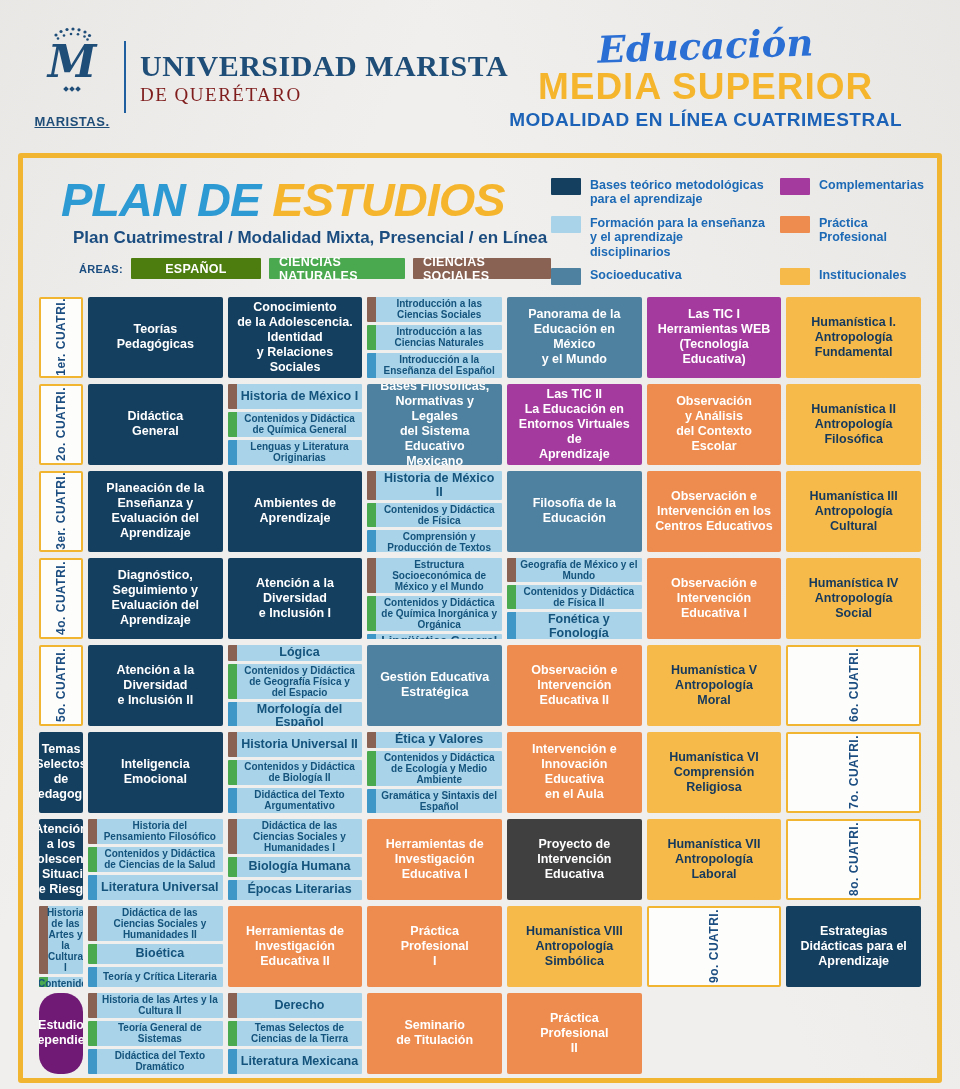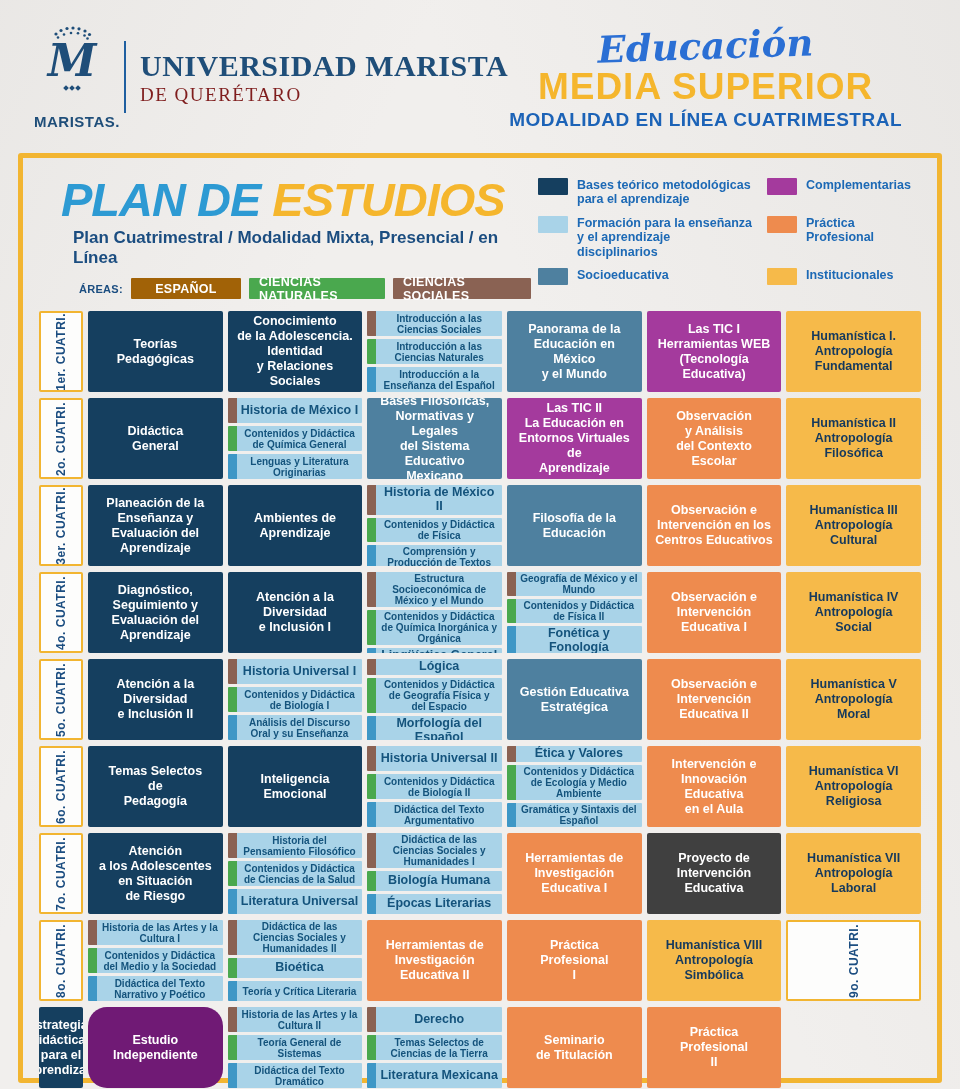--- a/index.html
+++ b/index.html
@@ -13,21 +13,21 @@
     overflow:hidden;
     color:#15395d;
   }
   
   .top {
     height:148px; display:flex; align-items:center; padding:6px 28px 0 34px;
   }
   .logo-wrap { display:flex; align-items:center; gap:14px; }
   .emblem { width:76px; text-align:center; color:#1f4e79; }
   .emblem svg { display:block; margin:0 auto; }
-  .emblem .brand { font-size:15px; font-weight:bold; letter-spacing:.5px; color:#1f4e79; margin-top:17px; }
+  .emblem .brand { font-size:13px; font-weight:bold; letter-spacing:.5px; color:#1f4e79; margin-top:17px;text-decoration:underline; }
   .vbar { width:2px; height:72px; background:#1f5fa0; }
   .univ-name { line-height:1; }
   .univ-name .l1 { font-family:"Liberation Serif", serif; font-weight:bold; font-size:30px; color:#1f4e79; letter-spacing:.5px; }
   .univ-name .l2 { font-family:"Liberation Serif", serif; font-size:19px; color:#7f1d1d; letter-spacing:1.5px; margin-top:4px; }
   .program { margin-left:auto; text-align:center; padding-right:30px; }
   .program .script { font-family:"DejaVu Serif", serif; font-style:italic; font-weight:bold; font-size:37px; color:#2b6fd4; transform:rotate(-2deg); }
   .program .main { font-size:37px; font-weight:800; letter-spacing:1px; color:#f5b62d; margin-top:-2px; }
   .program .sub { font-size:19px; font-weight:700; letter-spacing:.5px; color:#1c63b7; margin-top:1px; }
   
   .panel {
@@ -125,21 +125,21 @@
 
 <section class="panel">
   <div class="panel-head">
     <div class="titles">
       <div class="big-title">
         <span class="blue">PLAN DE </span><span class="yellow">ESTUDIOS</span>
       </div>
       <div class="subtitle">Plan Cuatrimestral / Modalidad Mixta, Presencial / en Línea</div>
       <div class="areas">
         <span class="areas-label">ÁREAS:</span>
-      <div class="area-badge" style="background: #a16207; width: 110px;">ESPAÑOL</div>
+      <div class="area-badge" style="background: #4d7c0f; width: 130px;">ESPAÑOL</div>
           <div class="area-badge" style="background: rgb(74, 168, 78); width: 136px;">CIENCIAS NATURALES</div>
           <div class="area-badge" style="background: rgb(138, 98, 83); width: 138px;">CIENCIAS SOCIALES</div>
         </div>
     </div>
     <div class="legend">
         <div class="legend-item">
           <span class="sw" style="background: rgb(21, 63, 95);"></span>
           <span class="lbl">Bases teórico metodológicas
 para el aprendizaje</span>
         </div>
@@ -294,31 +294,20 @@
 Antropología
 Social</div>
       <div class="row-label">
         <span>5o. CUATRI.</span>
       </div>
       <div class="cell solid" style="background: rgb(21, 63, 95);">Atención a la
 Diversidad
 e Inclusión II</div>
       <div class="cell stack">
         <div class="stack-item big" style="border-left-color: rgb(138, 98, 83);">
-          <span>Historia Universal I</span>
-        </div>
-        <div class="stack-item" style="border-left-color: rgb(74, 168, 78);">
-          <span>Contenidos y Didáctica de Biología I</span>
-        </div>
-        <div class="stack-item" style="border-left-color: rgb(62, 151, 198);">
-          <span>Análisis del Discurso Oral y su Enseñanza</span>
-        </div>
-      </div>
-      <div class="cell stack">
-        <div class="stack-item big" style="border-left-color: rgb(138, 98, 83);">
           <span>Lógica</span>
         </div>
         <div class="stack-item" style="border-left-color: rgb(74, 168, 78);">
           <span>Contenidos y Didáctica de Geografía Física y del Espacio</span>
         </div>
         <div class="stack-item big" style="border-left-color: rgb(62, 151, 198);">
           <span>Morfología del Español</span>
         </div>
       </div>
       <div class="cell solid" style="background: rgb(78, 128, 159);">Gestión Educativa
@@ -356,21 +345,21 @@
           <span>Contenidos y Didáctica de Ecología y Medio Ambiente</span>
         </div>
         <div class="stack-item" style="border-left-color: rgb(62, 151, 198);">
           <span>Gramática y Sintaxis del Español</span>
         </div>
       </div>
       <div class="cell solid" style="background: rgb(238, 139, 78);">Intervención e
 Innovación Educativa
 en el Aula</div>
       <div class="cell solid dark-text" style="background: rgb(246, 186, 74);">Humanística VI
-Antropología
+Comprensión
 Religiosa</div>
       <div class="row-label">
         <span>7o. CUATRI.</span>
       </div>
       <div class="cell solid" style="background: rgb(21, 63, 95);">Atención
 a los Adolescentes
 en Situación
 de Riesgo</div>
       <div class="cell stack">
         <div class="stack-item" style="border-left-color: rgb(138, 98, 83);">

